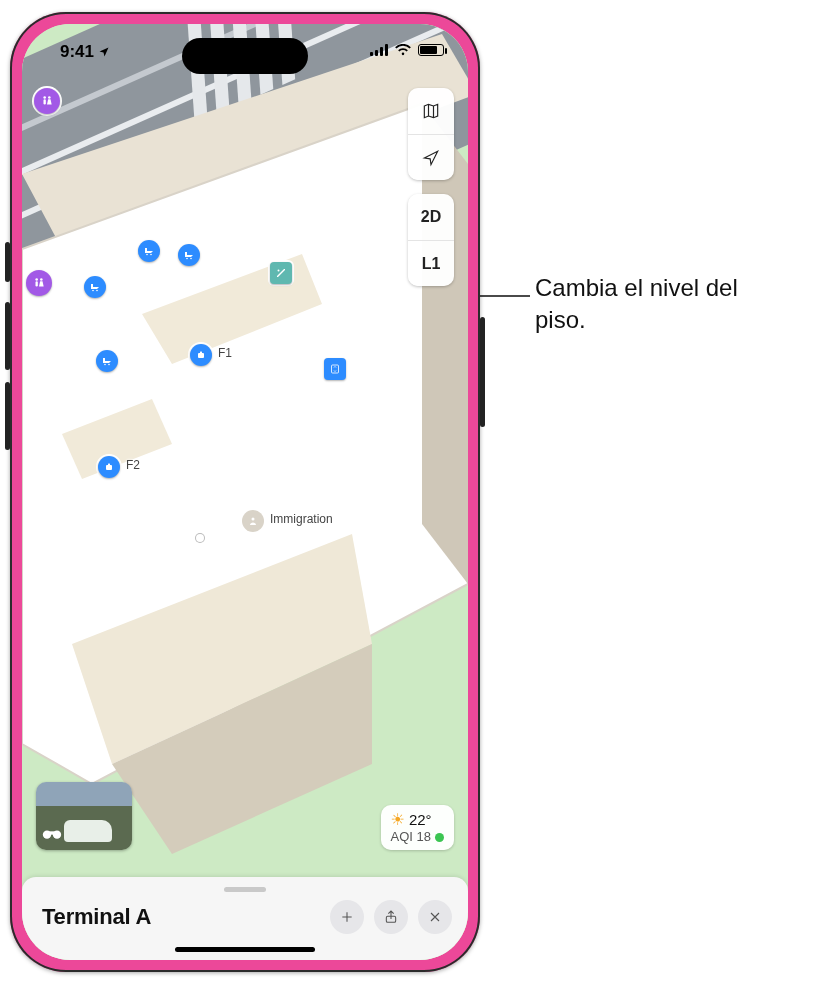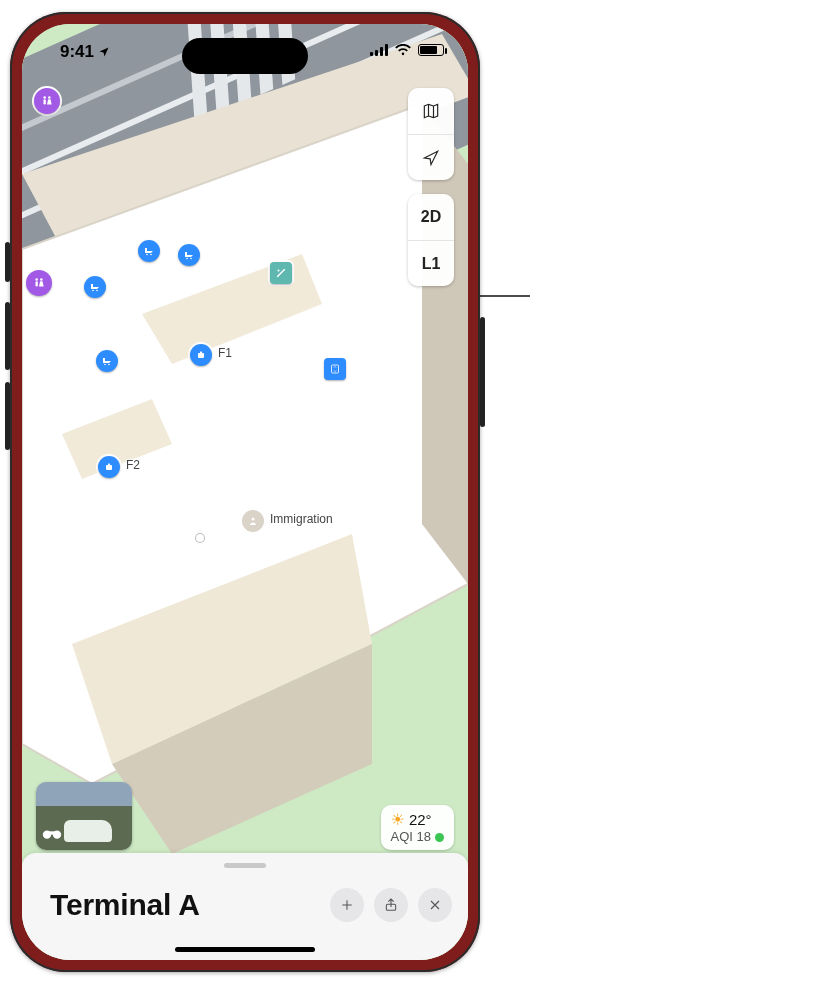--- a/index.html
+++ b/index.html
@@ -53,21 +53,21 @@
   }
 
   
   .phone {
     position: absolute;
     left: 10px;
     top: 12px;
     width: var(--phone-w);
     height: var(--phone-h);
     border-radius: var(--corner);
-    background: #7f1d1d;
+    background: #ec4899;
     box-shadow: 0 1px 4px rgba(0,0,0,.35), inset 0 0 0 2px #2b2b2b;
   }
   .phone::before { 
     content:"";
     position:absolute;
     left:50%; top:0; transform:translateX(-50%);
     width:0; height:0;
   }
   .phone .side-btn {
     position: absolute;
@@ -252,21 +252,21 @@
     box-shadow: 0 -1px 4px rgba(0,0,0,.1);
   }
   .sheet .grabber {
     width: 42px; height:5px; border-radius:3px; background:#c9c9c9;
     margin: 0 auto 8px auto;
   }
   .sheet .row {
     display:flex; align-items:center; justify-content:space-between;
   }
   .sheet h1 {
-    margin:12px; font-size:30px; font-weight:700; letter-spacing:-0.2px;
+    margin:4px; font-size:22px; font-weight:700; letter-spacing:-0.2px;
   }
   .sheet .actions { display:flex; gap:10px; }
   .chip {
     width:34px; height:34px; border-radius:50%;
     background:#e6e6e9;
     display:flex; align-items:center; justify-content:center;
     color:#555;
   }
   .chip svg{width:16px;height:16px;stroke:#555;fill:none;stroke-width:1.6;}
   .sheet .sub {
@@ -281,20 +281,21 @@
     bottom:8px; left:50%; transform:translateX(-50%);
     width:140px; height:5px; border-radius:3px; background:#000;
     z-index:50;
   }
 </style>
 </head>
 <body>
 
 <div class="stage">
 
+  <div class="callout">Cambia el nivel del piso.</div>
   <div class="callout-line"></div>
 
   <div class="phone">
     <div class="side-btn right"></div>
     <div class="side-btn la"></div>
     <div class="side-btn lb"></div>
     <div class="side-btn lc"></div>
 
     <div class="screen">
 

